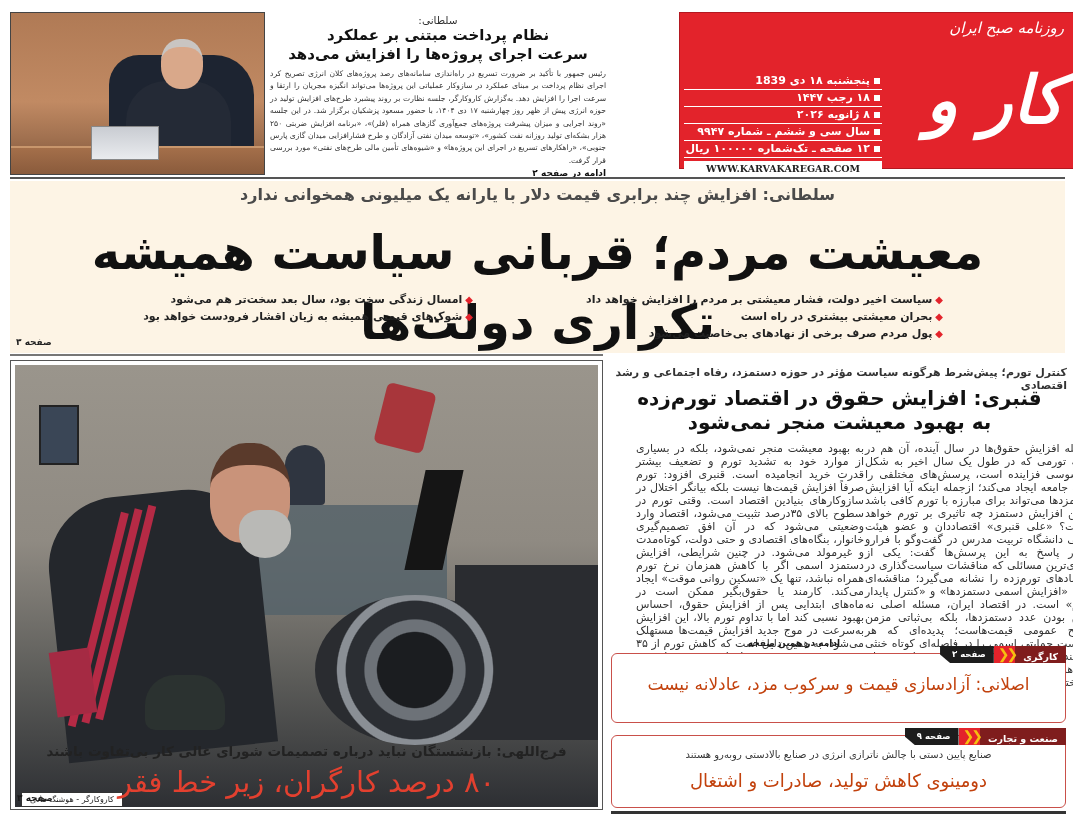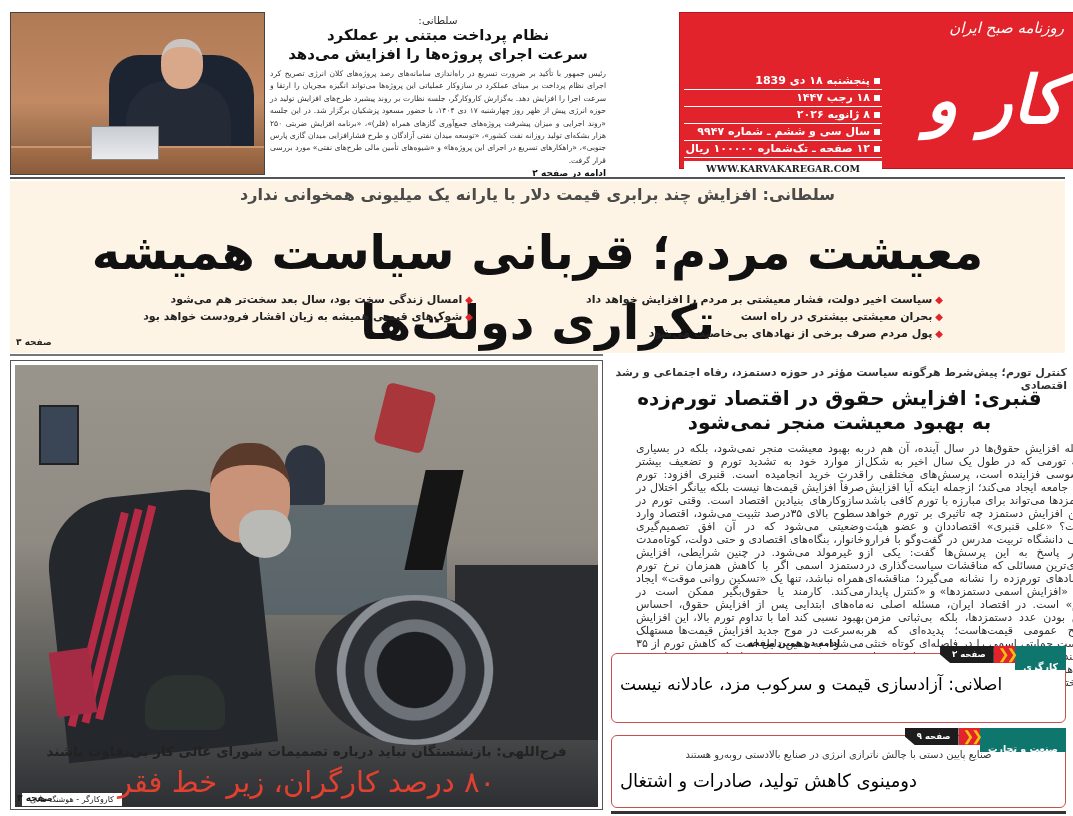--- a/index.html
+++ b/index.html
@@ -100,24 +100,24 @@
   .gh-col { position: absolute; top: 442px; width: 228px; font-size: 11px; line-height: 13px; color: #333; direction: rtl; text-align: justify; margin-left: 24px; }
   .gh-col-r { left: 841px; }
   .gh-col-l { left: 612px; }
   .gh-more { position: absolute; left: 612px; top: 638px; width: 228px; font-size: 9px; font-weight: bold; direction: rtl; }
 
   
   .box { position: absolute; left: 611px; width: 455px; border: 1px solid #c9504a; border-radius: 6px; background: #fff; }
   .box1 { top: 653px; height: 70px; }
   .box2 { top: 735px; height: 73px; }
   .tab { position: absolute; right: -1px; top: -8px; height: 17px; direction: rtl; display: flex; }
-  .tab-red { background: #0f766e; color: #fff; font-size: 9.5px; font-weight: bold; padding: 12px 8px; line-height: 17px; }
+  .tab-red { background: #7f1d1d; color: #fff; font-size: 9.5px; font-weight: bold; padding: 2px 8px; line-height: 17px; }
   .tab-chev { color: #f6c00f; font-weight: bold; font-size: 14px; line-height: 17px; background: #e3232b; padding-left: 4px; letter-spacing: -3px; }
   .tab-black { background: #1d1d1d; color: #fff; font-size: 8.5px; font-weight: bold; padding: 0 8px 0 12px; line-height: 17px; clip-path: polygon(0 0, 100% 0, 100% 100%, 10px 100%, 0 50%); }
-  .box-title { position: absolute; left: 8px; right: 0; top: 20px; text-align: left; font-size: 17px; color: #000000; direction: rtl; }
+  .box-title { position: absolute; left: 0; right: 0; top: 20px; text-align: center; font-size: 17px; color: #c2410c; direction: rtl; }
   .box2 .box-kicker { position: absolute; left: 0; right: 0; top: 13px; text-align: center; font-size: 10px; color: #333; direction: rtl; }
   .box2 .box-title { top: 34px; font-size: 18px; }
   .rule-bot { position: absolute; left: 611px; top: 811px; width: 455px; height: 3px; background: #333; }
 </style>
 </head>
 <body>
 
 <div class="masthead">
   <div class="mast-tagline">روزنامه صبح ایران</div>
   <div class="mast-logo">کار و کارگر</div>

